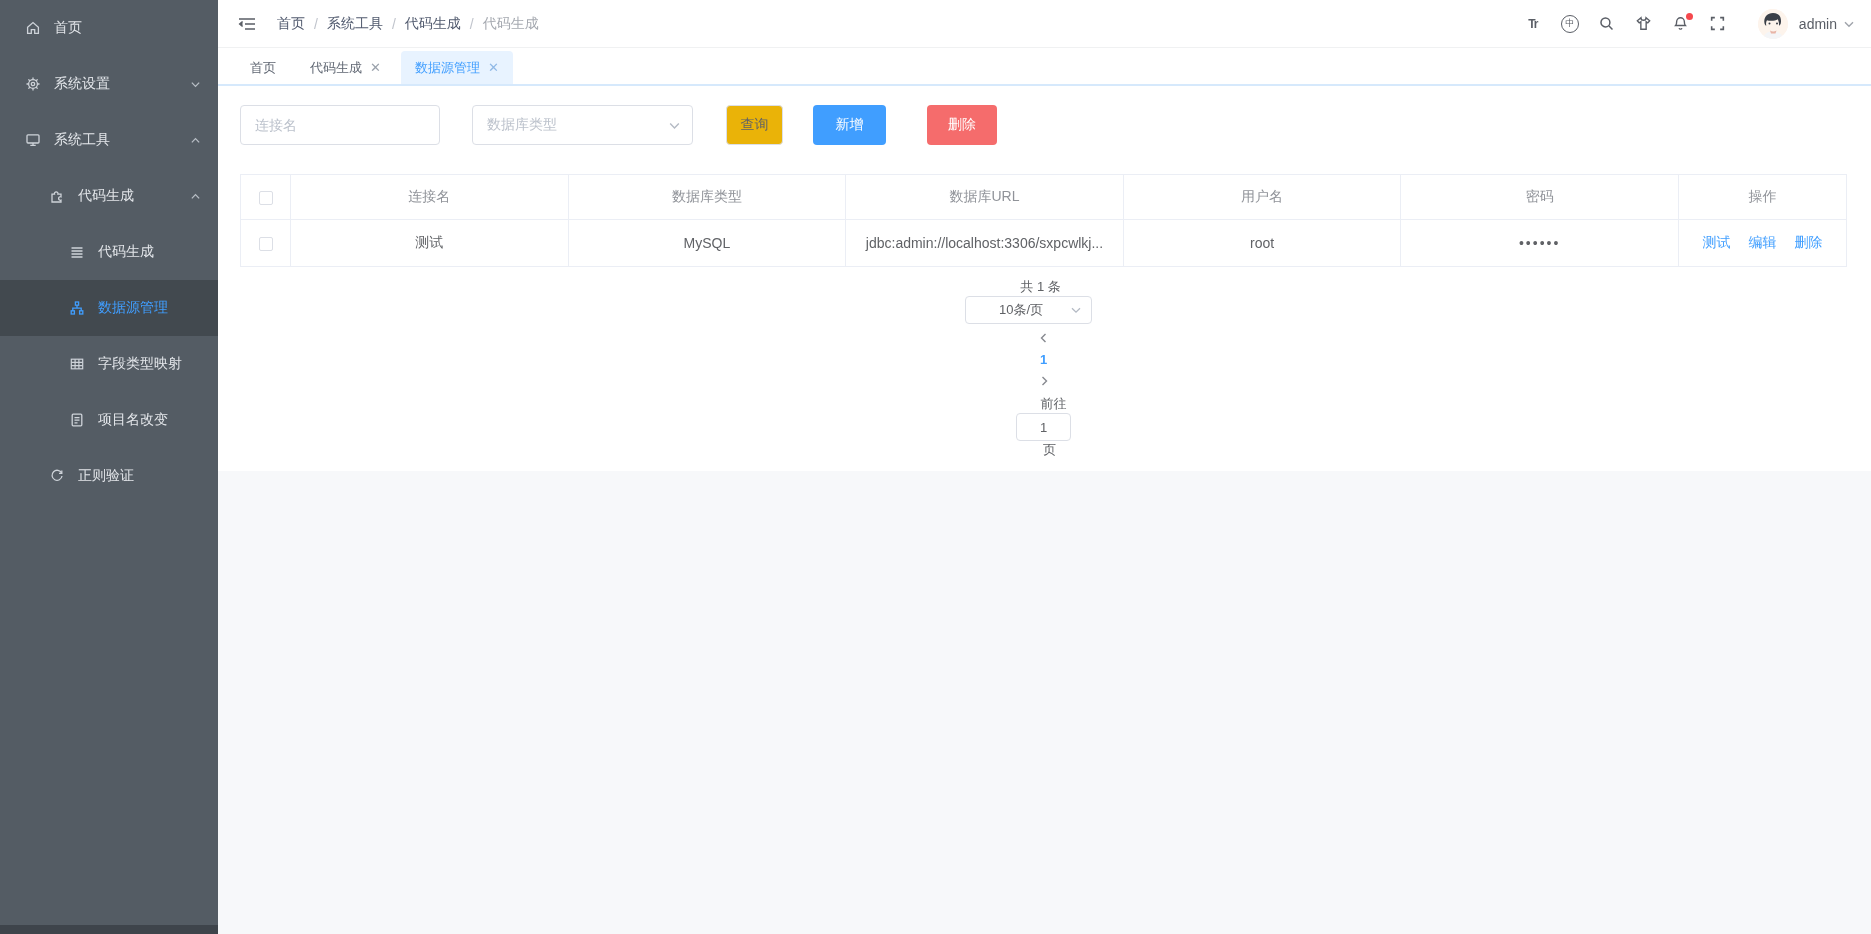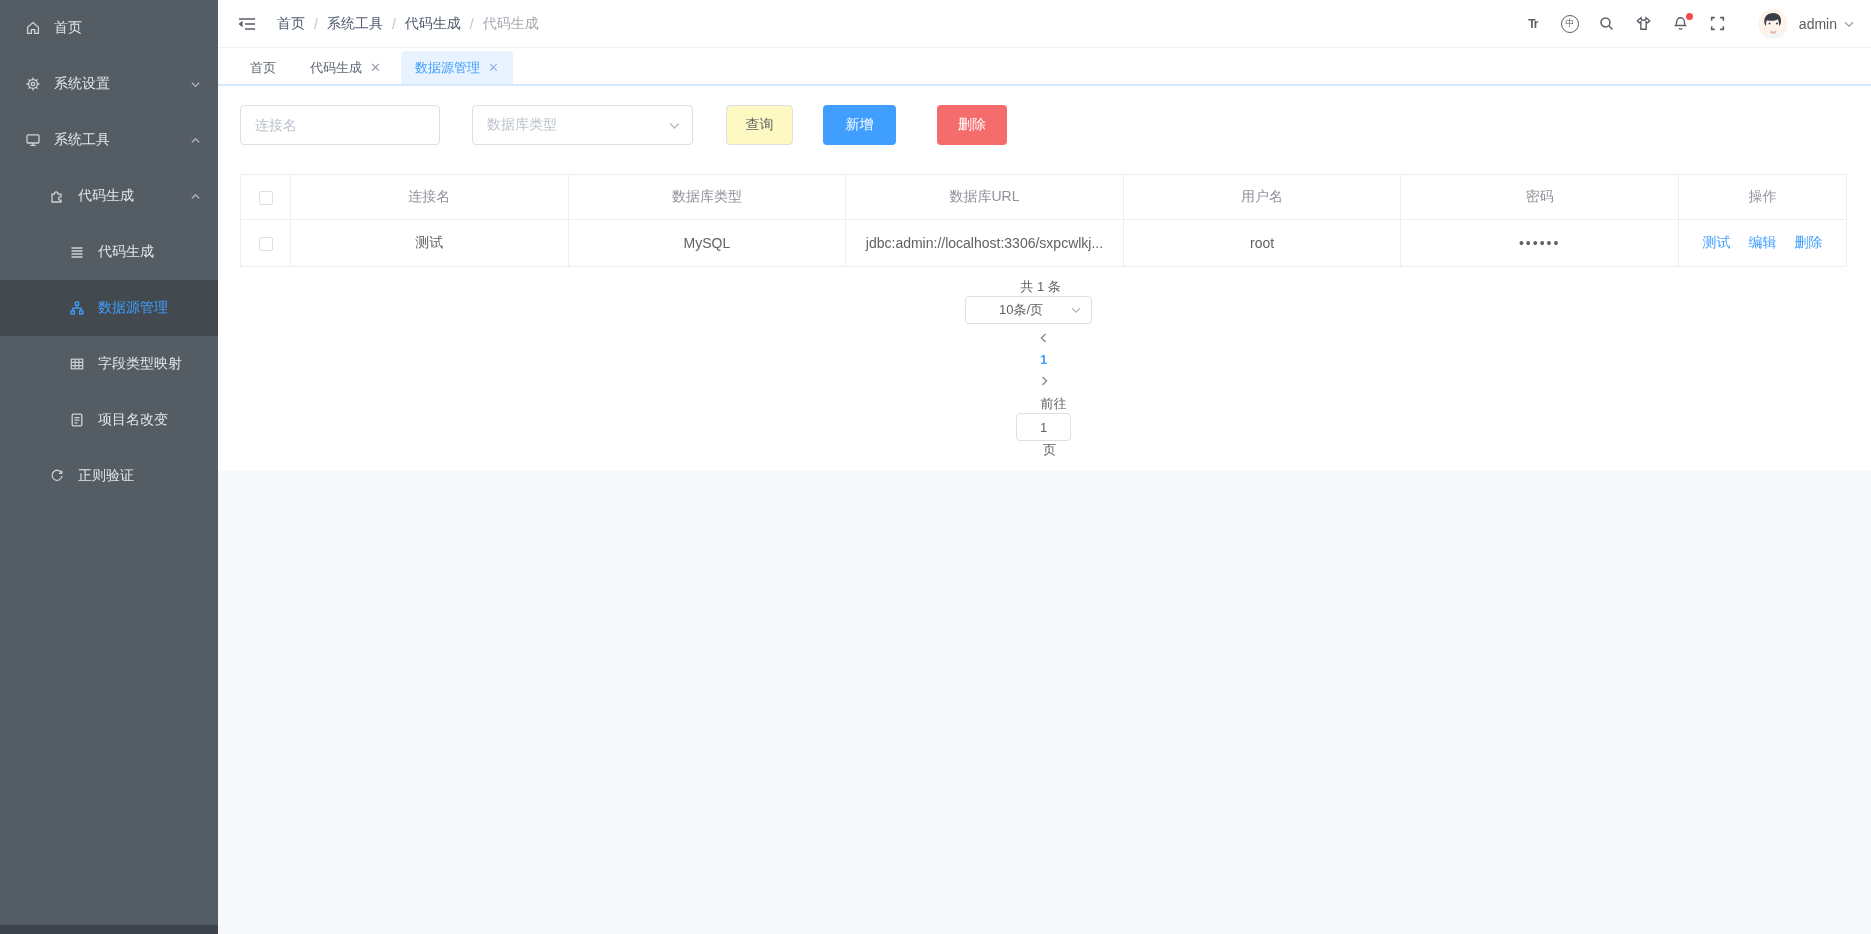--- a/index.html
+++ b/index.html
@@ -50,21 +50,21 @@
   .tab.active .close{color:#8fb8e6;}
 
   
   .content{background:#fff;padding:19px 24px 12px 22px;flex:none;}
   .filter-row{display:flex;align-items:center;}
   .text-input{width:200px;height:40px;border:1px solid #dcdfe6;border-radius:4px;padding:0 14px;font-size:14px;color:#606266;outline:none;font-family:inherit;margin-right:32px;}
   .text-input::placeholder{color:#bcc2cc;}
   .select{width:221px;height:40px;border:1px solid #dcdfe6;border-radius:4px;padding:0 30px 0 14px;font-size:14px;color:#bcc2cc;display:flex;align-items:center;position:relative;cursor:pointer;margin-right:33px;background:#fff;}
   .select .sel-arrow{position:absolute;right:11px;color:#b4bac4;display:flex;}
   .btn{height:40px;border-radius:4px;font-size:14px;display:flex;align-items:center;justify-content:center;cursor:pointer;border:1px solid transparent;font-family:inherit;}
-  .btn-plain{width:67px;background:#fef9c3;border-color:#dcdfe6;color:#606266;margin-right:30px;font-family:Liberation Mono, monospace;}
+  .btn-plain{width:57px;background:#eab308;border-color:#dcdfe6;color:#606266;margin-right:30px;font-family:Liberation Mono, monospace;}
   .btn-primary{width:73px;background:var(--accent);color:#fff;margin-right:41px;}
   .btn-danger{width:70px;background:var(--danger);color:#fff;}
 
   table.grid{width:100%;border-collapse:collapse;table-layout:fixed;margin-top:29px;}
   table.grid th,table.grid td{border:1px solid var(--border);text-align:center;font-weight:400;overflow:hidden;white-space:nowrap;text-overflow:ellipsis;}
   table.grid th{height:45px;color:#909399;font-size:14px;background:#fff;}
   table.grid td{height:47px;color:var(--txt);font-size:14px;}
   .col-check{width:50px;} .col-op{width:168px;}
   .checkbox{display:inline-block;width:14px;height:14px;border:1px solid #dcdfe6;border-radius:2px;background:#fff;vertical-align:middle;cursor:pointer;}
   .pwd{letter-spacing:2px;font-size:12px;}

